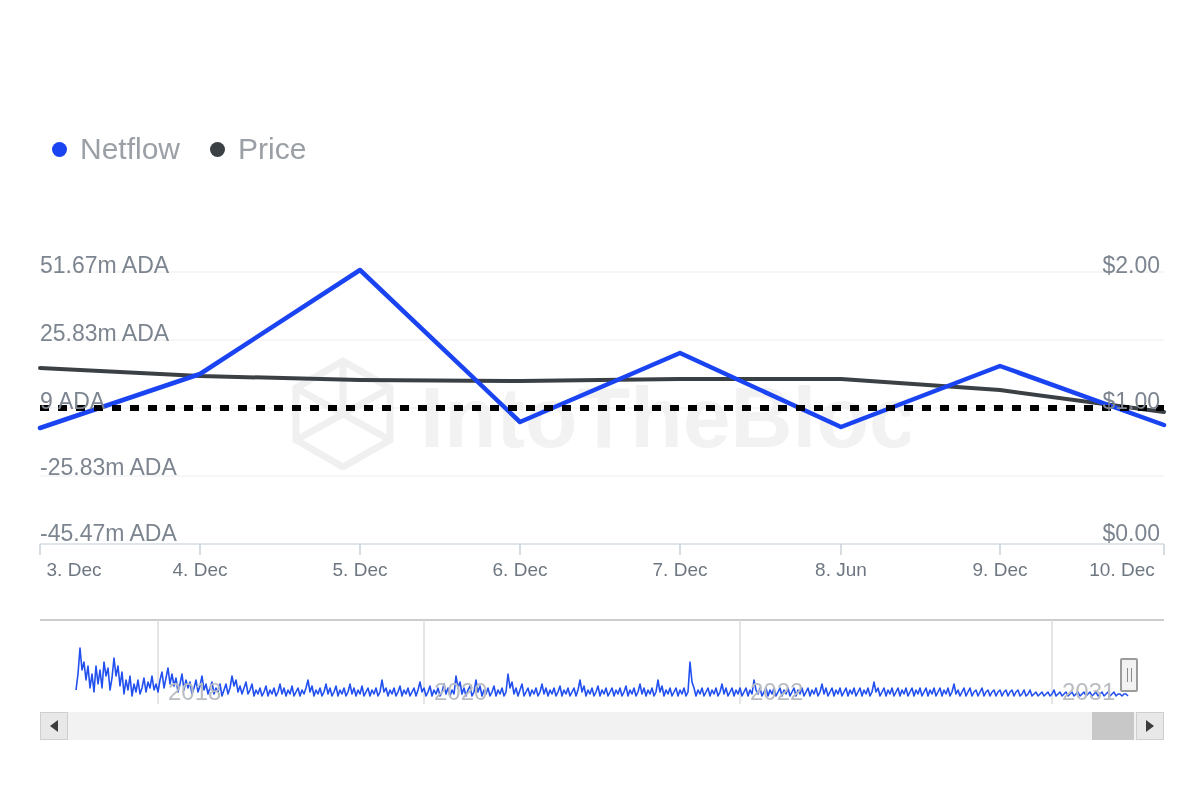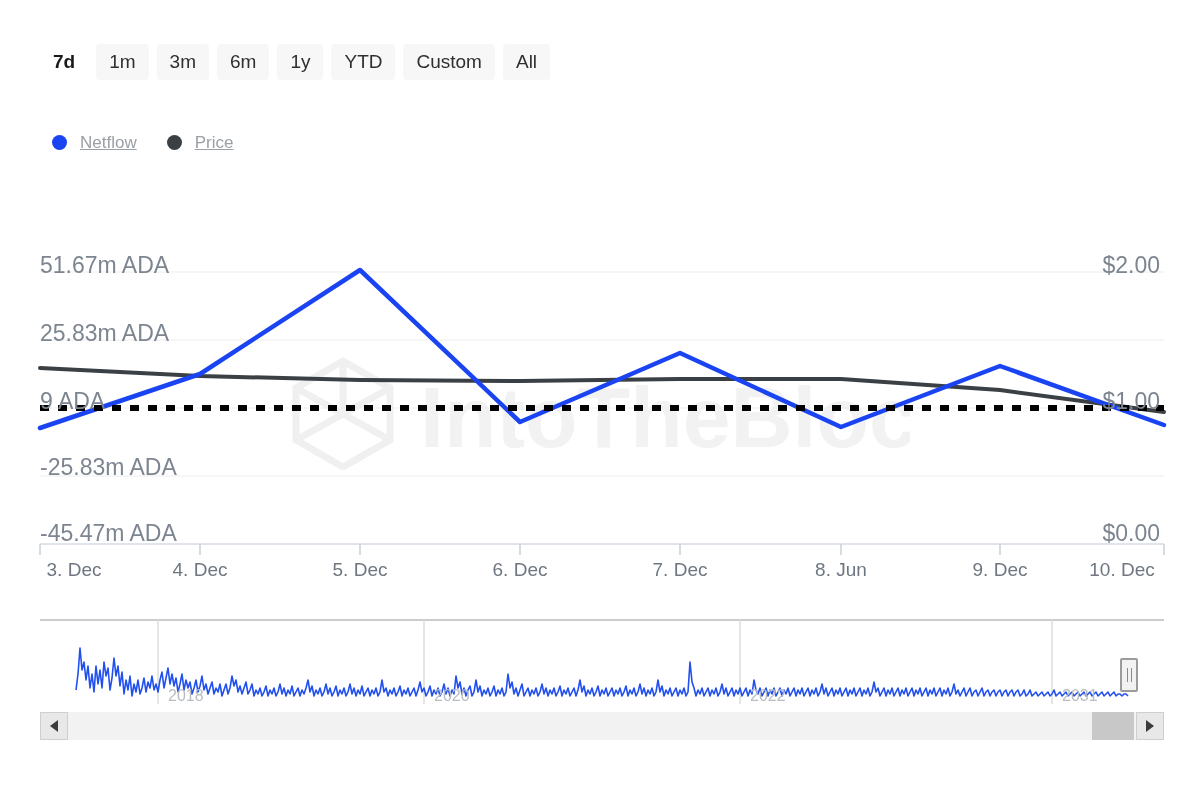--- a/index.html
+++ b/index.html
@@ -55,24 +55,23 @@
     align-items: center;
     gap: 13px;
     cursor: pointer;
   }
   .legend-dot {
     width: 15px; height: 15px;
     border-radius: 50%;
     display: block;
   }
   .legend-label {
-    font-size: 17px;
+    font-size: 30px;
     color: #9aa0a6;
     line-height: 1;
-    text-decoration: underline;
   }
 
   
   .plot {
     position: absolute;
     left: 0; top: 230px;
     width: 1200px; height: 330px;
   }
   .plot svg { display: block; }
 
@@ -102,21 +101,21 @@
   }
 
   
   .navigator {
     position: absolute;
     left: 40px; top: 618px;
     width: 1124px; height: 92px;
   }
   .nav-year {
     position: absolute;
-    font-size: 16px;
+    font-size: 24px;
     color: #b9bdc2;
     bottom: 6px;
     line-height: 1;
   }
   .nav-handle {
     position: absolute;
     top: 40px;
     width: 18px; height: 34px;
     background: #f2f2f2;
     border: 2px solid #9b9b9b;
@@ -172,30 +171,20 @@
     left: 290px; top: 355px;
     width: 620px; height: 115px;
     opacity: 1;
   }
 </style>
 </head>
 <body>
 
 <div id="app">
 
-  <div class="range-bar">
-    <button class="range-btn selected">7d</button>
-    <button class="range-btn">1m</button>
-    <button class="range-btn">3m</button>
-    <button class="range-btn">6m</button>
-    <button class="range-btn">1y</button>
-    <button class="range-btn">YTD</button>
-    <button class="range-btn">Custom</button>
-    <button class="range-btn">All</button>
-  </div>
 
   <div class="legend">
     <div class="legend-item">
       <span class="legend-dot" style="background:#1a44f2"></span>
       <span class="legend-label">Netflow</span>
     </div>
     <div class="legend-item">
       <span class="legend-dot" style="background:#3b4045"></span>
       <span class="legend-label">Price</span>
     </div>

